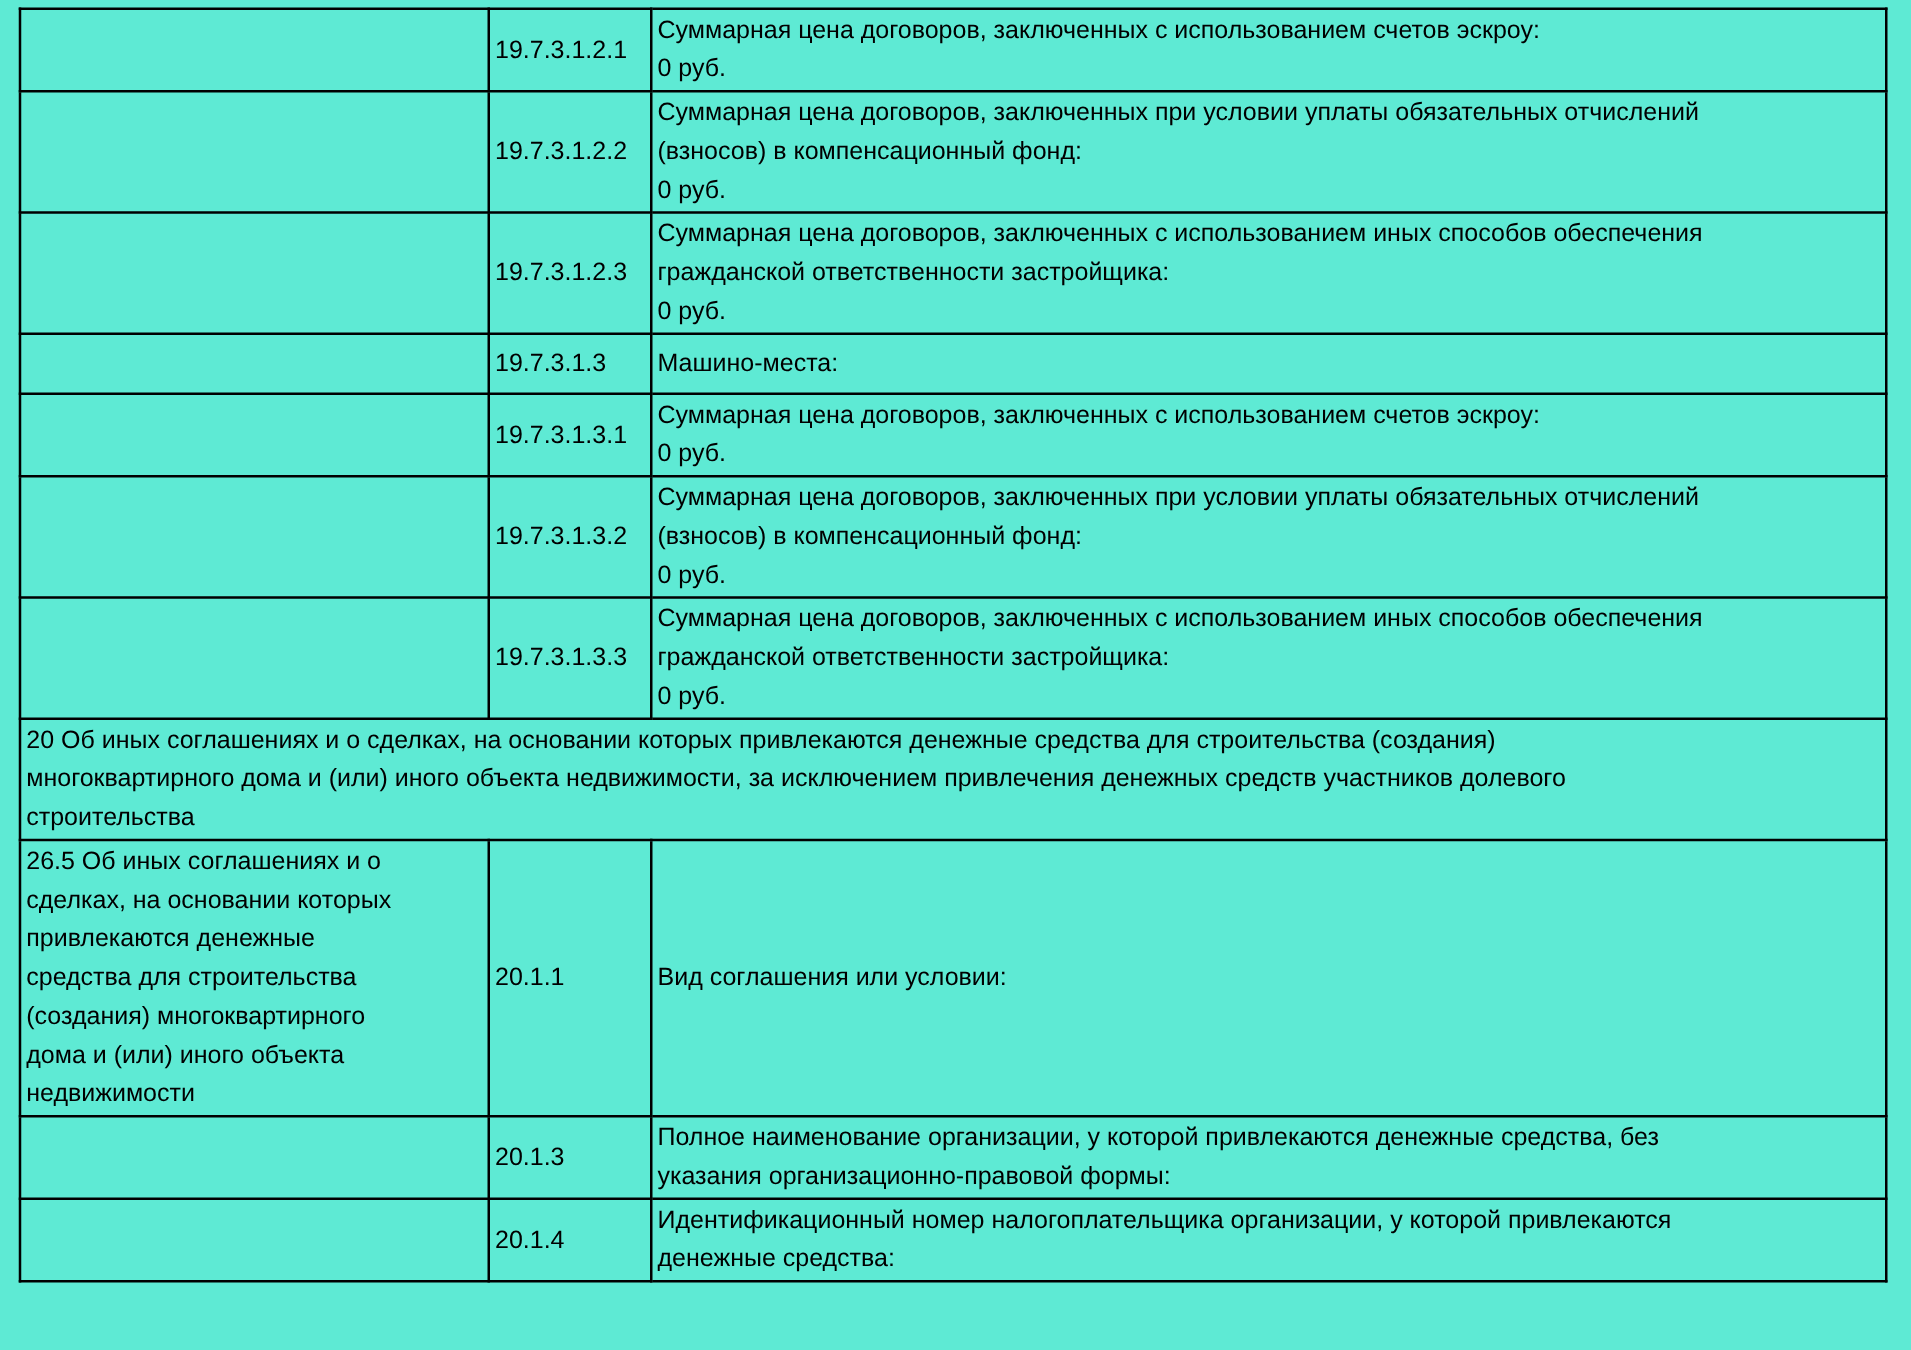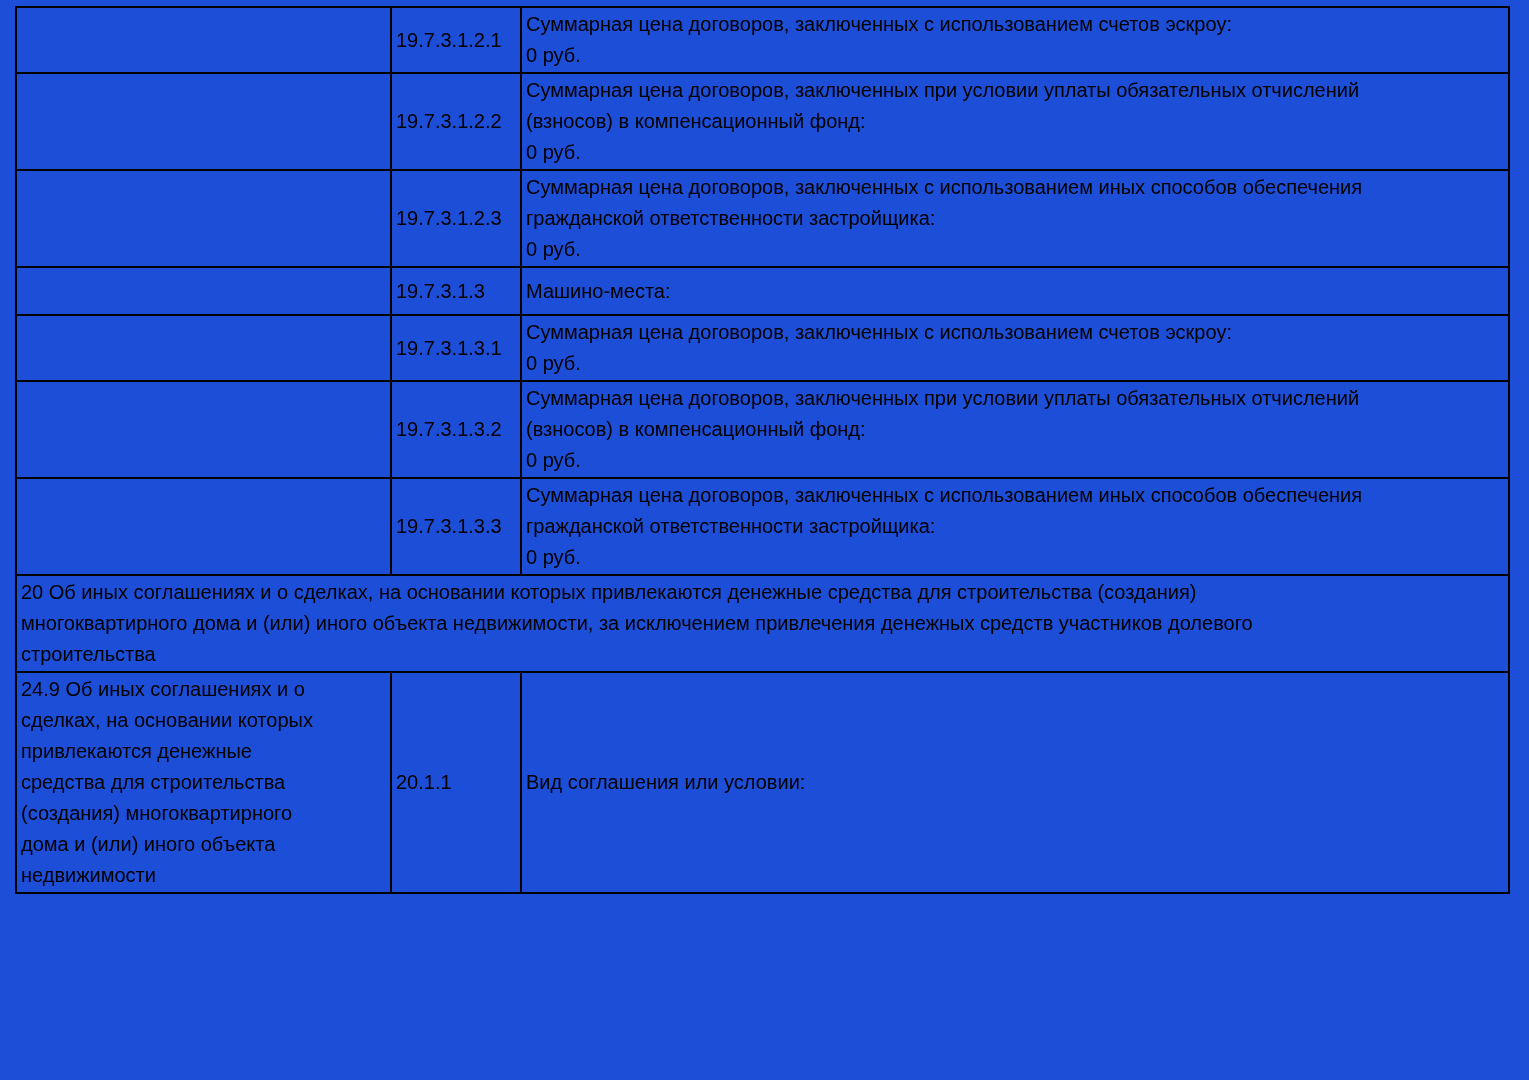--- a/index.html
+++ b/index.html
@@ -6,21 +6,21 @@
     margin: 0;
     padding: 0;
     background: #ffffff;
     font-family: "Liberation Sans", "DejaVu Sans", sans-serif;
     color: #000000;
   }
   .page {
     position: relative;
     width: 1529px;
     height: 1080px;
-    background: #1d4ed8;
+    background: #5eead4;
     overflow: hidden;
   }
   table.decl {
     position: absolute;
     left: 15px;
     top: 6px;
     width: 1495px;
     border-collapse: collapse;
     table-layout: fixed;
   }
@@ -144,34 +144,54 @@
     <tr class="r8">
       <td colspan="3">
         <div class="lines">20 Об иных соглашениях и о сделках, на основании которых привлекаются денежные средства для строительства (создания)
 многоквартирного дома и (или) иного объекта недвижимости, за исключением привлечения денежных средств участников долевого
 строительства</div>
       </td>
     </tr>
 
     <tr class="r9">
       <td>
-        <div class="lines">24.9 Об иных соглашениях и о
+        <div class="lines">26.5 Об иных соглашениях и о
 сделках, на основании которых
 привлекаются денежные
 средства для строительства
 (создания) многоквартирного
 дома и (или) иного объекта
 недвижимости</div>
       </td>
       <td class="code-cell">
         <div>20.1.1</div>
       </td>
       <td>
         <div class="lines">Вид соглашения или условии:</div>
       </td>
     </tr>
 
 
+    <tr class="r11">
+      <td></td>
+      <td class="code-cell">
+        <div>20.1.3</div>
+      </td>
+      <td>
+        <div class="lines">Полное наименование организации, у которой привлекаются денежные средства, без
+указания организационно-правовой формы:</div>
+      </td>
+    </tr>
 
+    <tr class="r12">
+      <td></td>
+      <td class="code-cell">
+        <div>20.1.4</div>
+      </td>
+      <td>
+        <div class="lines">Идентификационный номер налогоплательщика организации, у которой привлекаются
+денежные средства:</div>
+      </td>
+    </tr>
 
   </tbody>
     </table>
 </div>
 
 </body></html>

